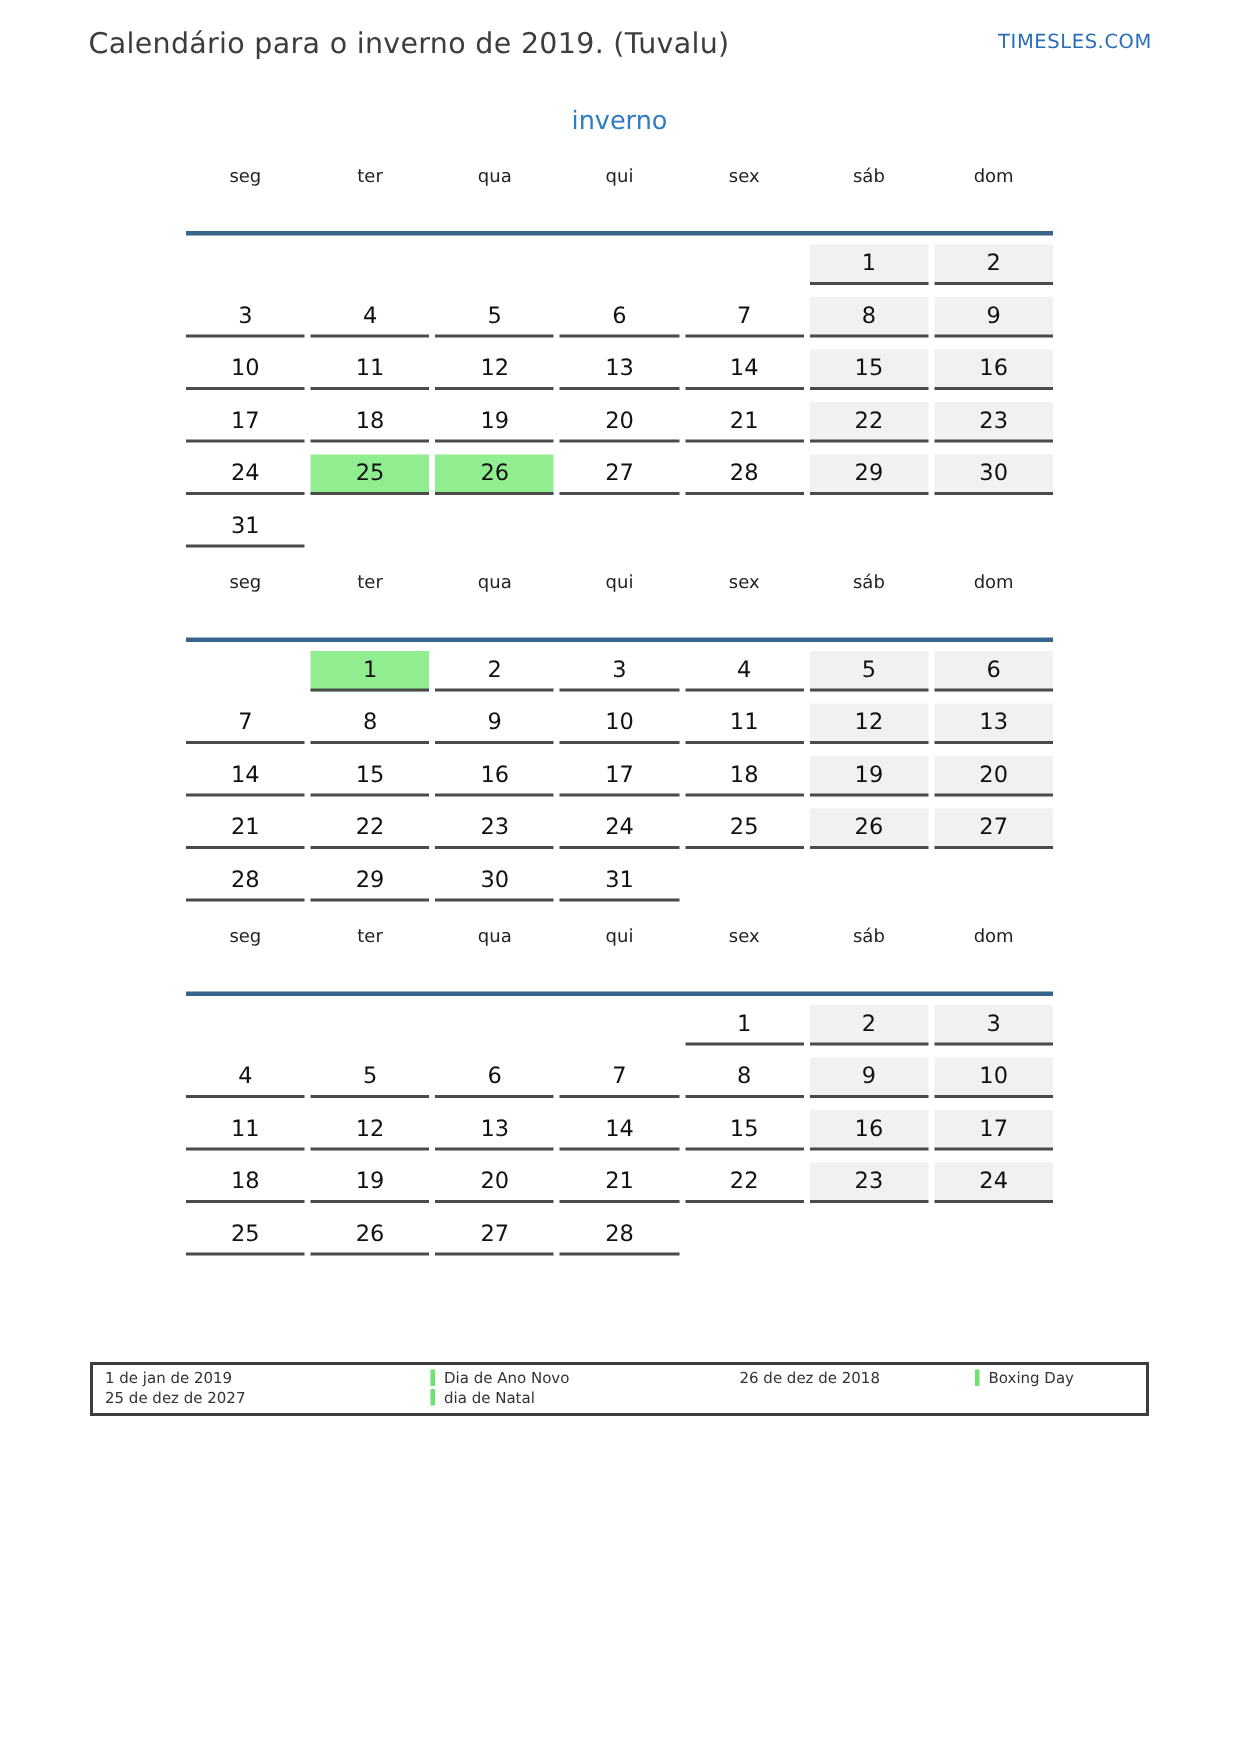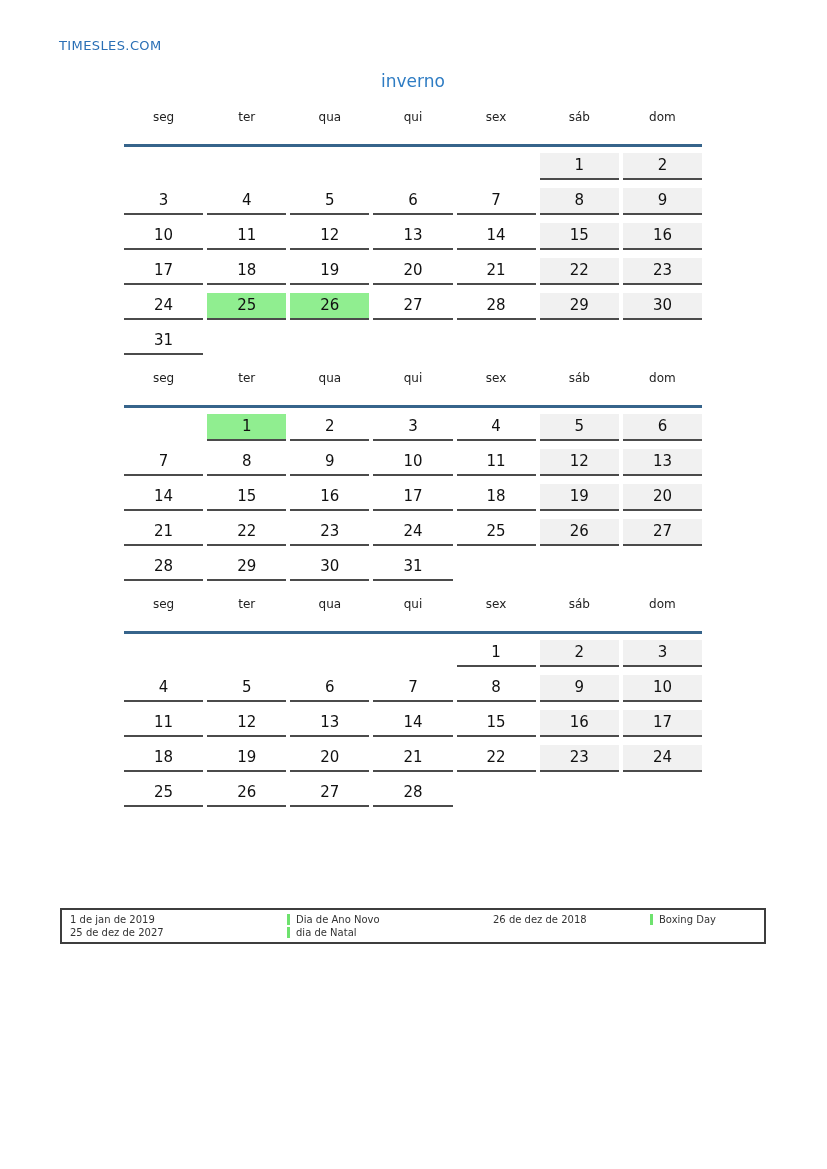--- a/index.html
+++ b/index.html
@@ -31,21 +31,21 @@
     font-size: 19px;
     font-weight: 400;
     color: #3d3d3d;
     letter-spacing: 0.2px;
   }
   .brand {
     font-size: 13px;
     color: #2a6fb5;
     text-decoration: none;
     letter-spacing: 0.4px;
-    margin-top: 20px;
+    margin-top: 3px;
     cursor: pointer;
   }
 
   
   .months {
     position: absolute;
     left: 124px;
     top: 68px;
     width: 578px;
   }
@@ -55,21 +55,21 @@
     line-height: 26px;
     text-align: center;
     font-size: 17px;
     color: #2e7cc3;
   }
   .weekday-row {
     display: grid;
     grid-template-columns: repeat(7, 1fr);
     column-gap: 4px;
     margin-top: 14px;
-    padding-bottom: 18px;
+    padding-bottom: 28px;
     border-bottom: 3px solid #36648b;
   }
   .weekday {
     text-align: center;
     font-size: 12px;
     color: #222222;
     height: 18px;
     line-height: 18px;
   }
   .weeks { margin-top: 6px; }
@@ -115,20 +115,21 @@
     margin-right: 6px;
     vertical-align: -2px;
   }
 </style>
 </head>
 <body>
 
 <div class="page">
 
   <header class="header">
+    <h1 class="page-title">Calendário para o inverno de 2019. (Tuvalu)</h1>
     <a class="brand">TIMESLES.COM</a>
   </header>
 
   <main class="months">
       <section class="month">
         <div class="month-title">inverno</div>
         <div class="weekday-row">
           <div class="weekday">seg</div>
           <div class="weekday">ter</div>
           <div class="weekday">qua</div>

